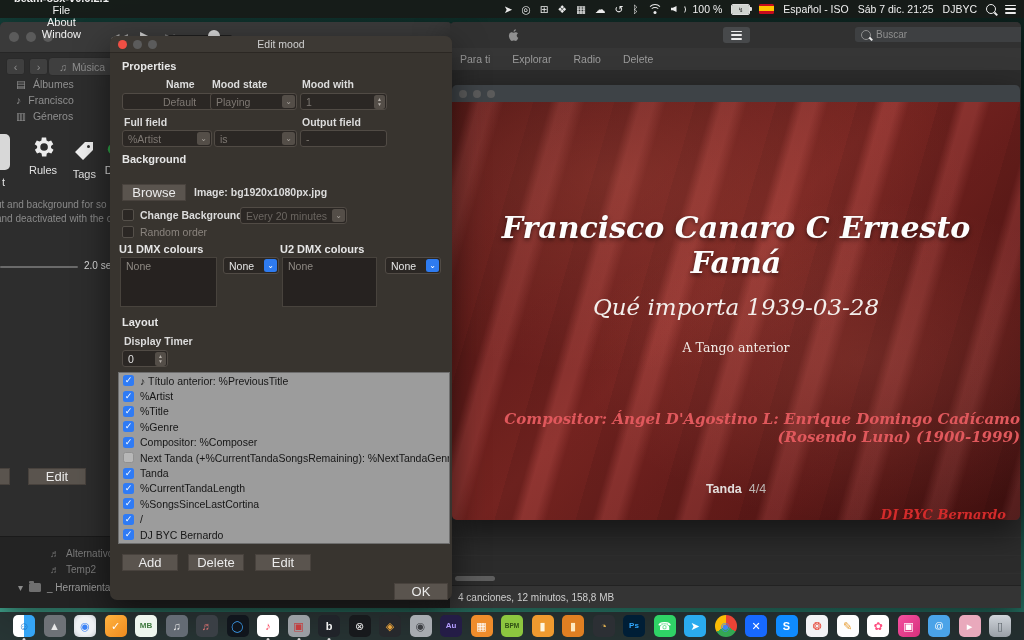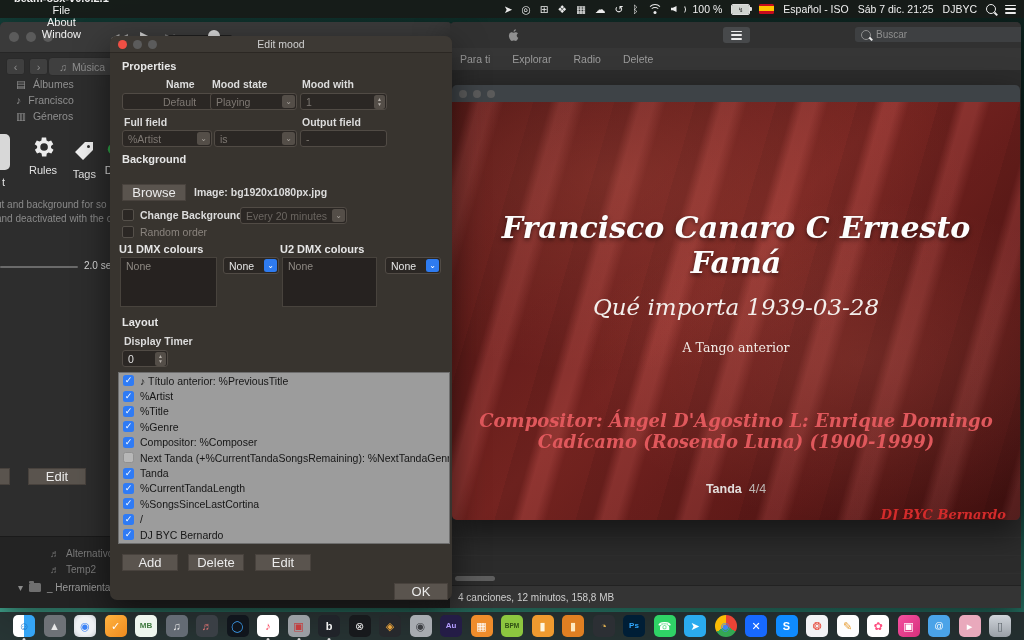--- a/index.html
+++ b/index.html
@@ -73,21 +73,21 @@
   .curtain{position:absolute;left:0;top:17px;width:100%;height:418px;
     background:
       radial-gradient(120% 90% at 28% 18%, rgba(255,130,105,.18), transparent 52%),
       radial-gradient(90% 70% at 72% 62%, rgba(255,150,125,.13), transparent 55%),
       repeating-linear-gradient(106deg, rgba(0,0,0,.22) 0 16px, rgba(255,255,255,.05) 26px 38px, rgba(0,0,0,.16) 50px 78px),
       linear-gradient(135deg,#5c1716 0%,#8a2a26 45%,#6d1d1b 75%,#4a1211 100%);}
   .serif-i{font-family:"DejaVu Serif","Liberation Serif",serif;}
   .p-artist{position:absolute;left:0;top:108px;width:100%;text-align:center;color:#fdfdfd;font-size:30px;font-weight:bold;font-style:italic;text-shadow:0 2px 4px rgba(0,0,0,.5);}
   .p-song{position:absolute;left:0;top:192px;width:100%;text-align:center;color:#f3efec;font-size:23px;font-style:italic;}
   .p-genre{position:absolute;left:0;top:238px;width:100%;text-align:center;color:#f0e9e4;font-size:12.5px;}
-  .p-comp{position:absolute;left:0;top:308px;width:100%;text-align:center;color:#e0585c;font-size:18px;font-weight:bold;font-style:italic;}
+  .p-comp{position:absolute;left:0;top:308px;width:100%;text-align:right;color:#e0585c;font-size:15px;font-weight:bold;font-style:italic;}
   .p-tanda{position:absolute;left:0;top:380px;width:100%;text-align:center;color:#e3dedc;font-size:12.5px;}
   .p-dj{position:absolute;right:14px;top:405px;color:#d42b2b;font-size:13px;font-weight:bold;font-style:italic;}
 
   
   .dialog{left:110px;top:36px;width:342px;height:564px;background:#38342f;border-radius:7px;z-index:30;font-size:10.5px;color:#d8d8d8;}
   .dlg-titlebar{position:absolute;left:0;top:0;width:100%;height:17px;background:#3d3934;border-radius:7px 7px 0 0;border-bottom:1px solid #2b2723;display:flex;align-items:center;gap:6px;padding-left:8px;box-sizing:border-box;}
   .dlg-titlebar .ttl{position:absolute;left:0;width:100%;text-align:center;color:#cfcfcf;}
   .dlg-titlebar .tdot{width:9px;height:9px;}
   .sec{font-weight:bold;color:#e6e6e6;font-size:11px;}
   .lbl{font-weight:bold;color:#dcdcdc;}

